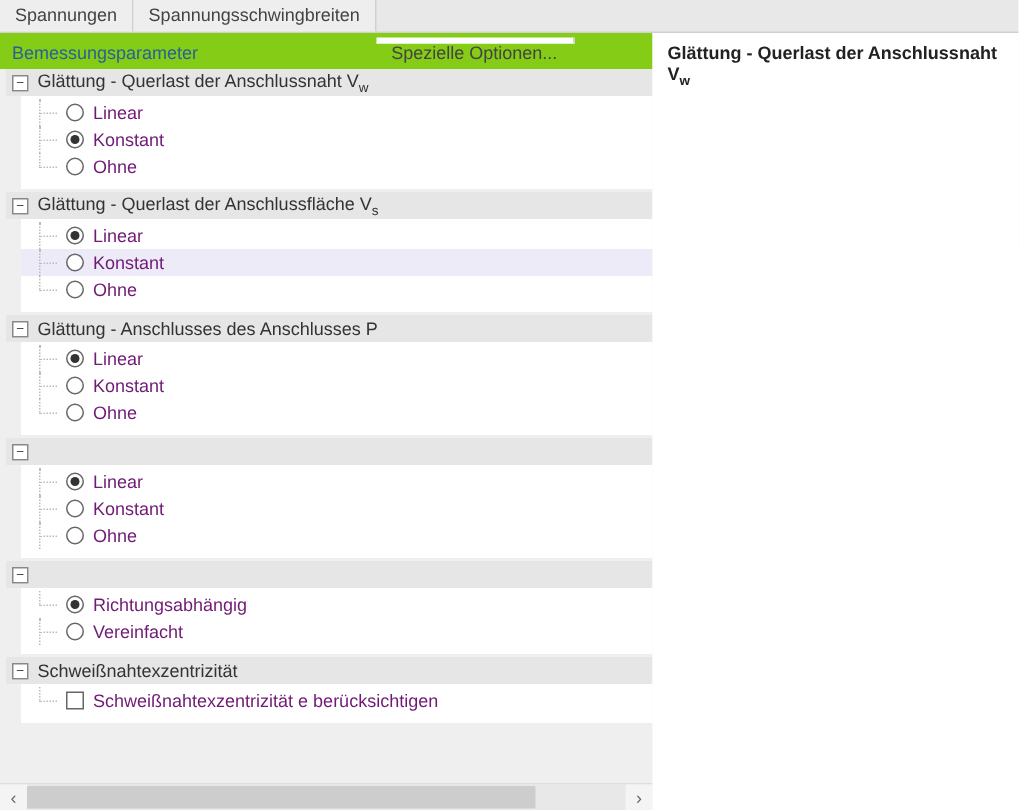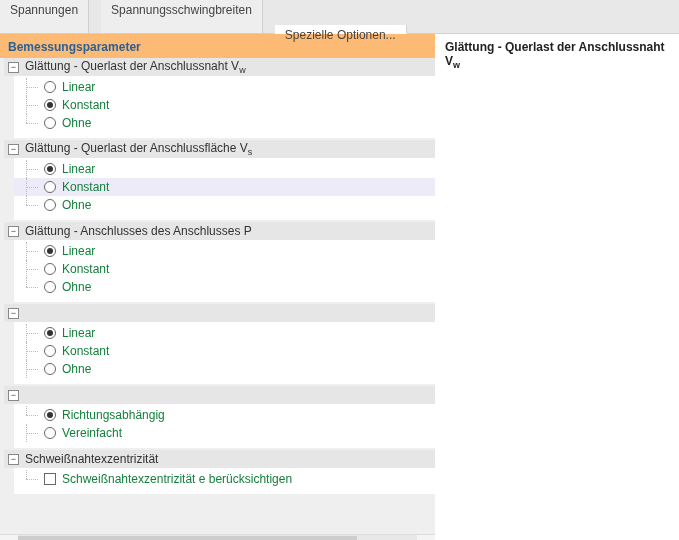--- a/index.html
+++ b/index.html
@@ -1,26 +1,26 @@
 <!DOCTYPE html>
 <html><head>
 <meta charset="utf-8">
 <style>
   * { box-sizing: border-box; margin: 0; padding: 0; }
   html, body { width: 679px; height: 540px; font-family: "Segoe UI", Tahoma, sans-serif; font-size: 12px; background: #fff; color: #333; overflow: hidden; }
   
-  .tabs { display: flex; height: 34px; background: #e8e8e8; border-bottom: 1px solid #d0d0d0; gap: 12px; }
+  .tabs { display: flex; height: 22px; background: #e8e8e8; border-bottom: 1px solid #d0d0d0; }
   .tab { padding: 3px 10px 0 10px; cursor: default; color: #444; border-right: 1px solid #d0d0d0; background: #eee; }
   .tab.active { background: #fff; border-bottom: 1px solid #fff; position: relative; top: 1px; margin-top: 24px; }
   
   .main { display: flex; height: calc(540px - 22px); }
   .left-panel { width: 435px; display: flex; flex-direction: column; background: #efefef; }
   .right-panel { flex: 1; background: #fff; padding: 6px 10px; }
   
-  .panel-header { color: #2a6099; font-weight: bold; padding: 6px 8px 4px 8px; background: #fdba74; }
+  .panel-header { color: #2a6099; font-weight: normal; padding: 6px 8px 4px 8px; background: #84cc16; }
   
   .tree-area { flex: 1; overflow: hidden; background: #efefef; padding: 0 0 0 4px; }
   .group { margin-bottom: 2px; }
   .group-header { display: flex; align-items: center; background: #e6e6e6; height: 18px; padding-left: 4px; gap: 6px; }
   .expander { width: 11px; height: 11px; border: 1px solid #888; background: #fff; display: flex; align-items: center; justify-content: center; font-size: 9px; line-height: 8px; color: #444; cursor: default; flex-shrink: 0; }
   .group-title { color: #333; }
   sub { font-size: 0.75em; }
   
   .options { background: #fff; padding: 2px 0 6px 0; margin-left: 10px; }
   .option-row { display: flex; align-items: center; height: 18px; padding-left: 30px; gap: 6px; position: relative; }
@@ -29,21 +29,21 @@
   .tree-line { position: absolute; left: 8px; top: 0; bottom: 0; width: 18px; pointer-events: none; }
   .tree-line::before { content: ""; position: absolute; left: 4px; top: 0; bottom: 0; border-left: 1px dotted #bbb; }
   .tree-line::after { content: ""; position: absolute; left: 4px; top: 9px; width: 12px; border-top: 1px dotted #bbb; }
   .option-row.last .tree-line::before { bottom: 50%; }
   
   .radio { width: 12px; height: 12px; border: 1px solid #666; border-radius: 50%; background: #fff; display: flex; align-items: center; justify-content: center; flex-shrink: 0; }
   .radio.selected::after { content: ""; width: 6px; height: 6px; border-radius: 50%; background: #333; }
   
   .checkbox { width: 12px; height: 12px; border: 1px solid #666; background: #fff; flex-shrink: 0; }
   
-  .option-label { color: #15803d; }
+  .option-label { color: #701a75; }
   
   .right-title { font-weight: bold; color: #222; }
   
   .hscroll { height: 18px; background: #f0f0f0; display: flex; align-items: center; border-top: 1px solid #ddd; }
   .sb-btn { width: 18px; height: 100%; background: #f4f4f4; color: #666; display: flex; align-items: center; justify-content: center; cursor: default; }
   .sb-track { flex: 1; height: 100%; background: #e8e8e8; position: relative; }
   .sb-thumb { position: absolute; left: 0; top: 1px; bottom: 1px; width: 85%; background: #cdcdcd; border-radius: 1px; }
 </style>
 </head>
 <body>

